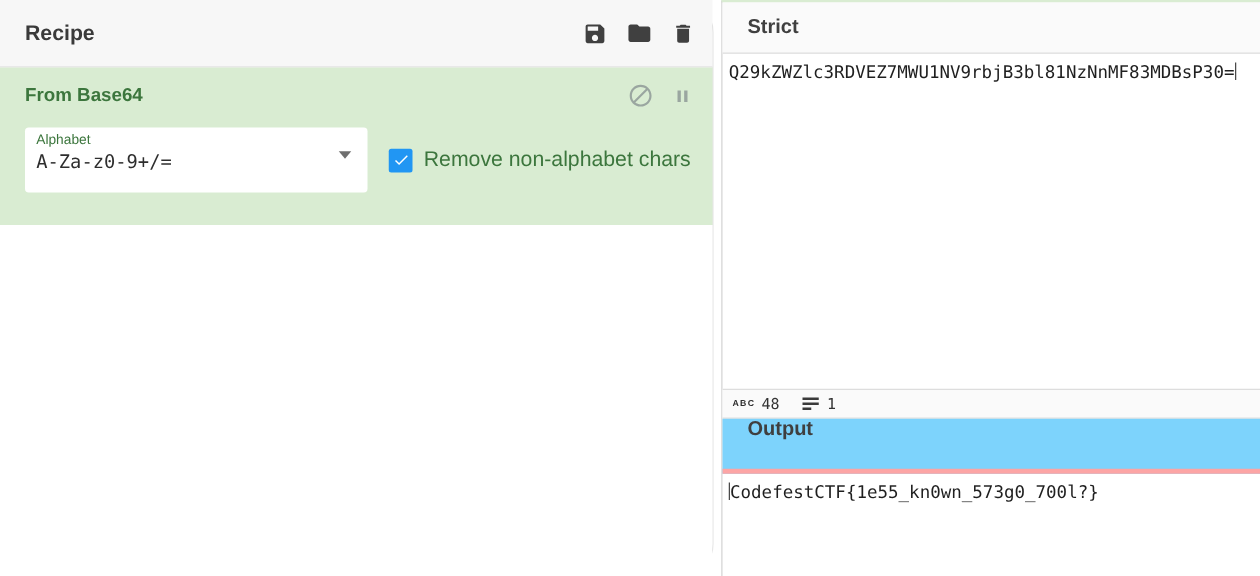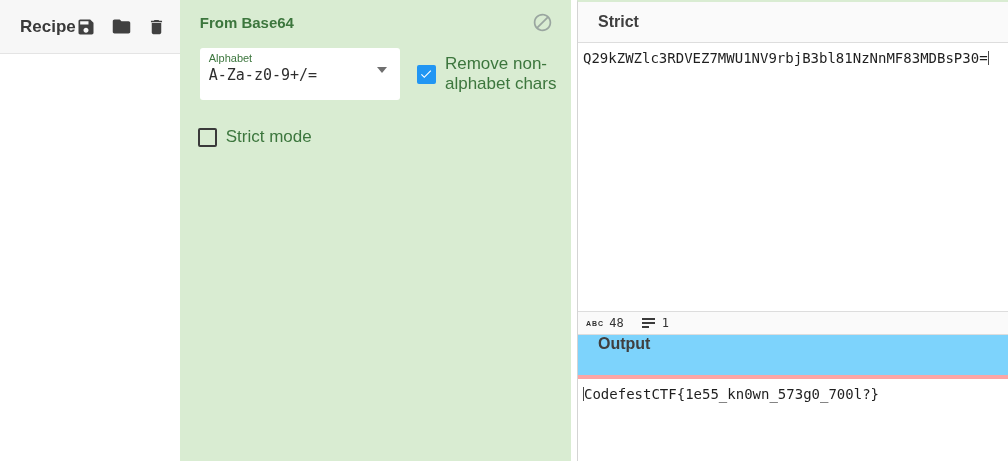--- a/index.html
+++ b/index.html
@@ -5,21 +5,21 @@
   * { box-sizing: border-box; }
   html, body { margin: 0; padding: 0; }
   body {
     width: 1008px; height: 461px; overflow: hidden;
     font-family: "Liberation Sans", sans-serif;
     background: #ffffff; color: #333;
   }
   .app { display: flex; width: 1008px; height: 461px; }
 
   
-  .left-panel { width: 571px; flex: 0 0 571px; display: flex; background: #fff; border-right: 1px solid #cfcfcf; border-radius: 26px; }
+  .left-panel { width: 571px; flex: 0 0 571px; display: flex; flex-direction: column; background: #fff; border-right: 1px solid #cfcfcf; border-radius: 26px; }
   .recipe-header { height: 54px; background: #f7f7f7; display: flex; align-items: center; padding: 0 14px 0 20px; border-bottom: 1px solid #e4e4e4; }
   .recipe-title { flex: 1; font-weight: bold; font-size: 17px; color: #3a3a3a; }
   .recipe-icons { display: flex; align-items: center; gap: 15px; }
   .recipe-icons svg { display: block; fill: #404040; }
 
   .operation { background: #d9ecd2; padding: 12px 16px 26px 20px; }
   .op-head { display: flex; align-items: center; }
   .op-title { flex: 1; font-weight: bold; font-size: 15px; color: #3c763d; }
   .op-icons { display: flex; align-items: center; gap: 15px; }
   .op-icons svg { display: block; fill: #9aa6a0; }
@@ -117,26 +117,20 @@
         <div class="checkbox-wrap">
           <span class="cbox checked">
             <svg width="14" height="14" viewBox="0 0 24 24">
                 <path fill="#fff" d="M9 16.17L4.83 12l-1.42 1.41L9 19 21 7l-1.41-1.41z"></path>
               </svg>
           </span>
           <span class="cbox-label">Remove non-alphabet chars</span>
         </div>
       </div>
 
-      <div class="arg-row strict-row">
-        <div class="checkbox-wrap">
-          <span class="cbox unchecked"></span>
-          <span class="cbox-label">Strict mode</span>
-        </div>
-      </div>
     </div>
 
     <div class="recipe-empty"></div>
   </div>
 
   <div class="gutter"></div>
 
   <div class="right-panel">
 
     <div class="io-header">

